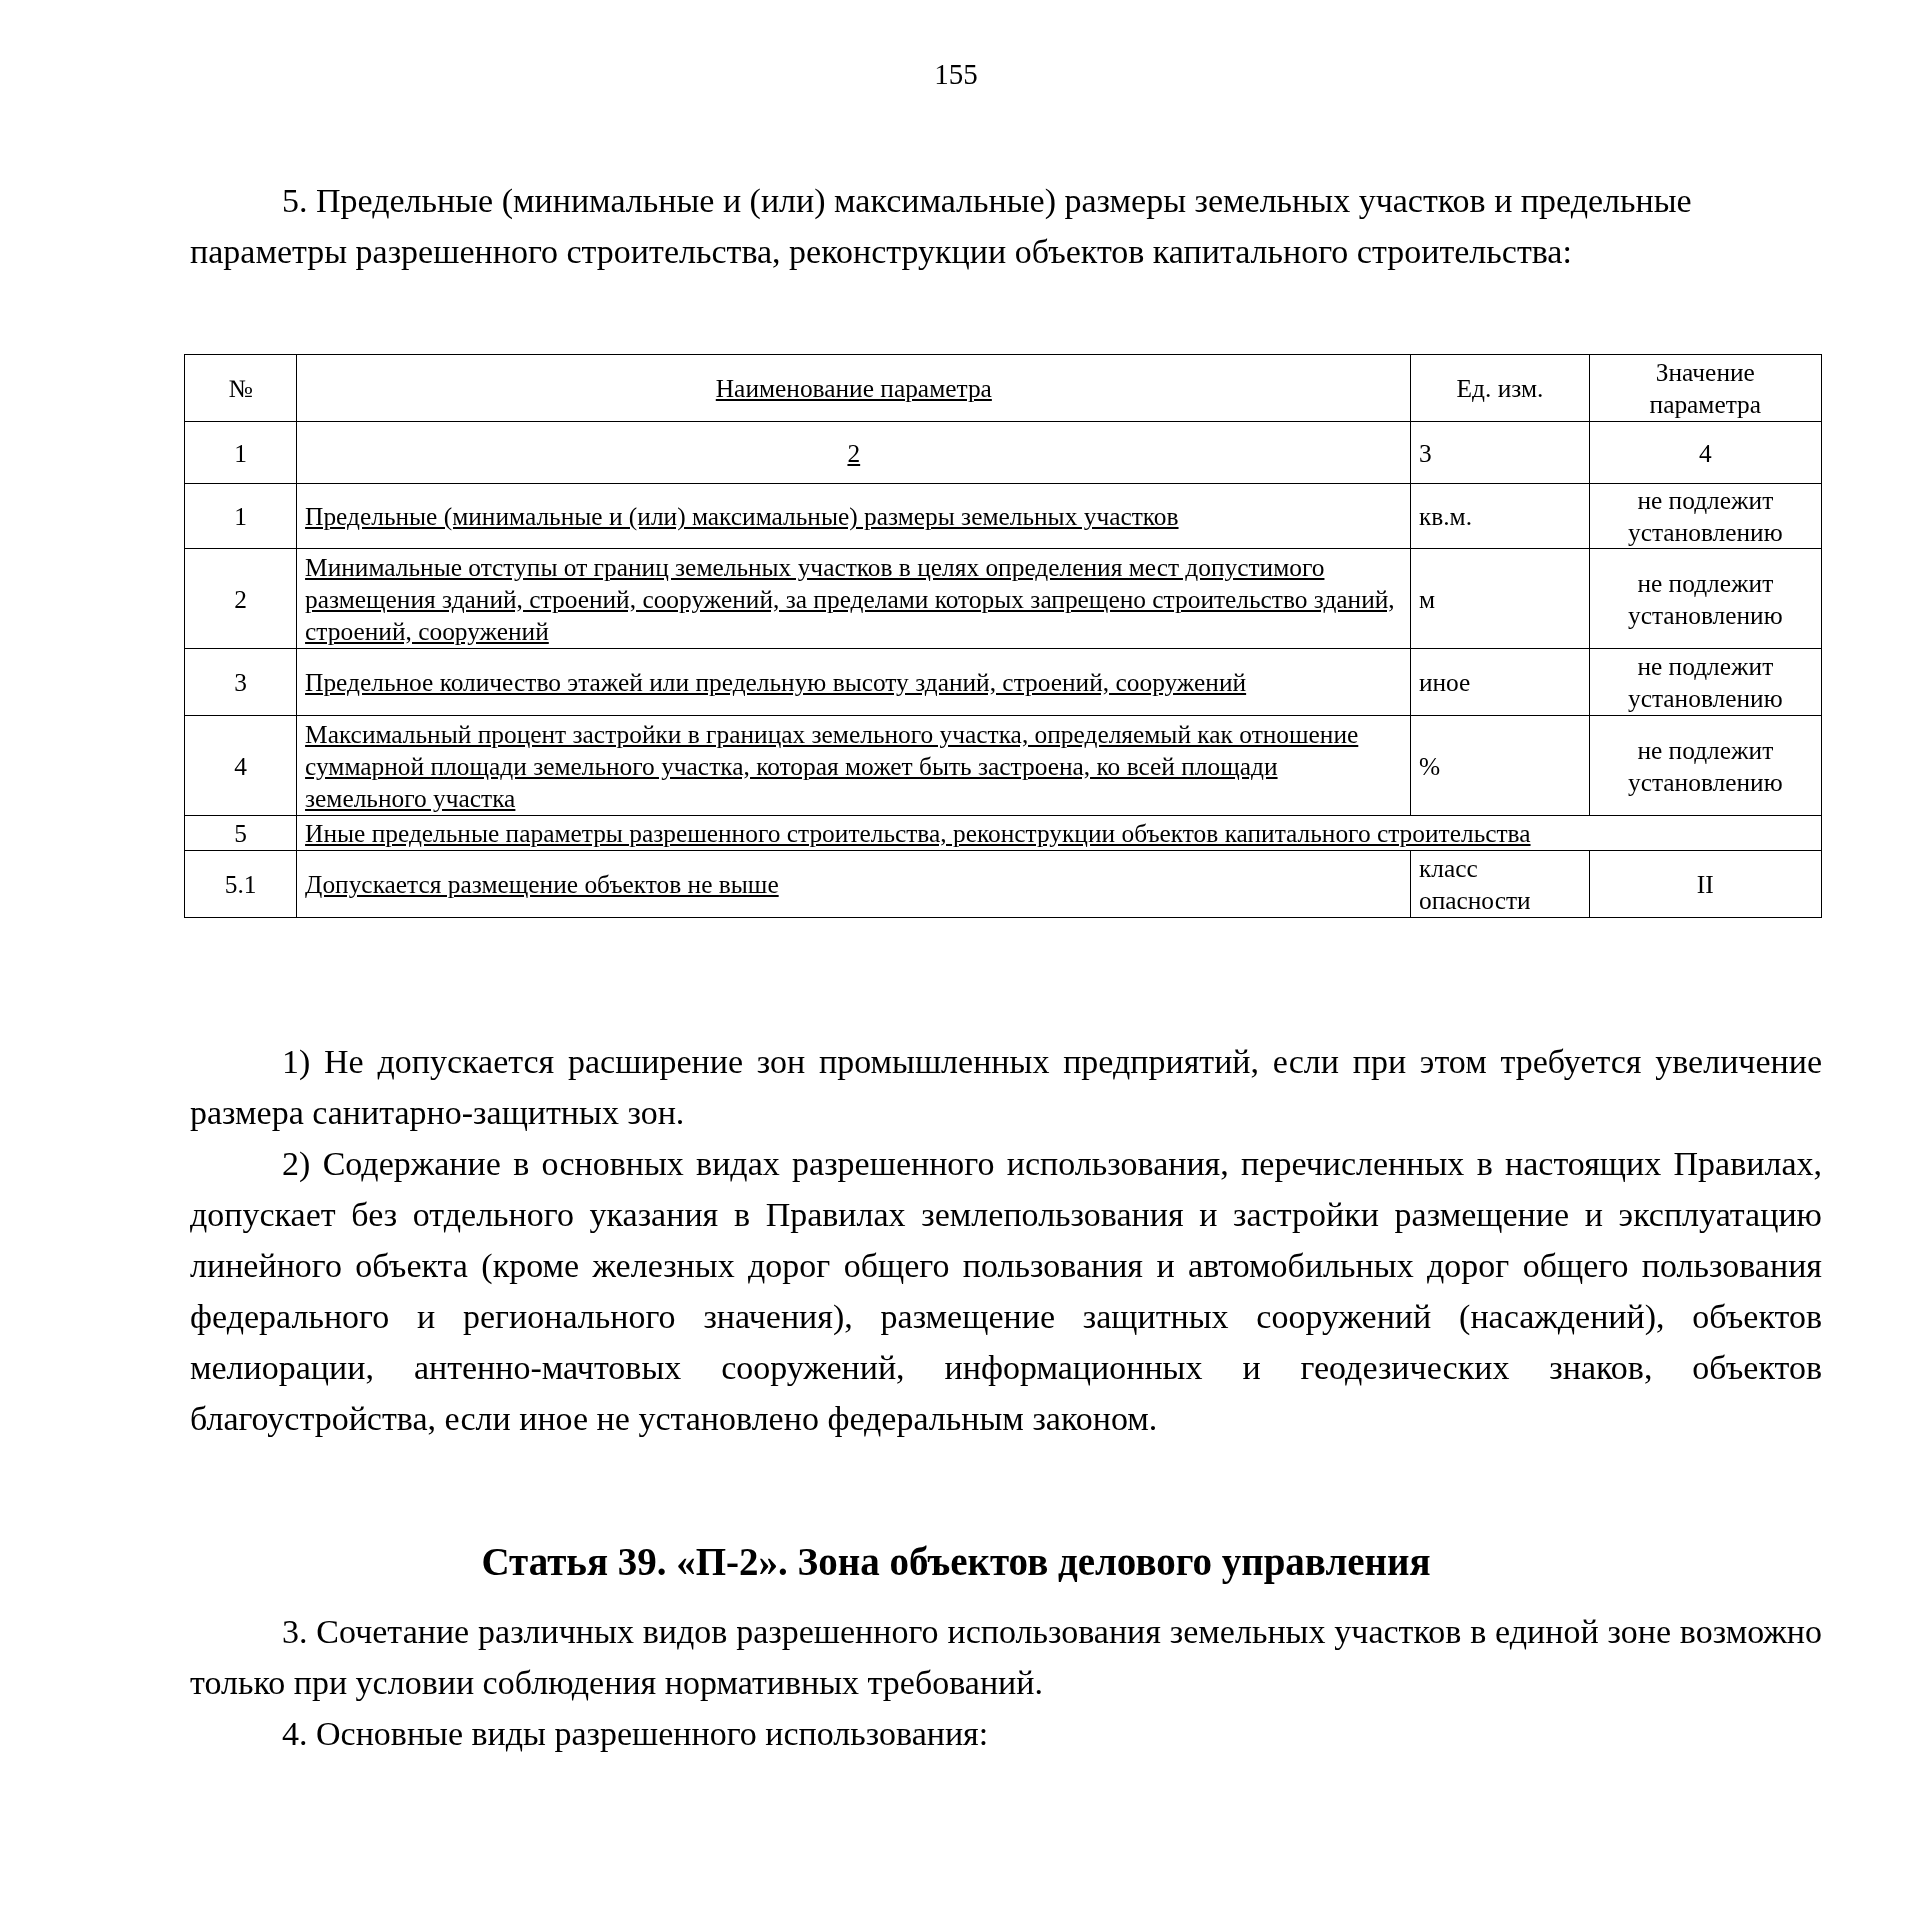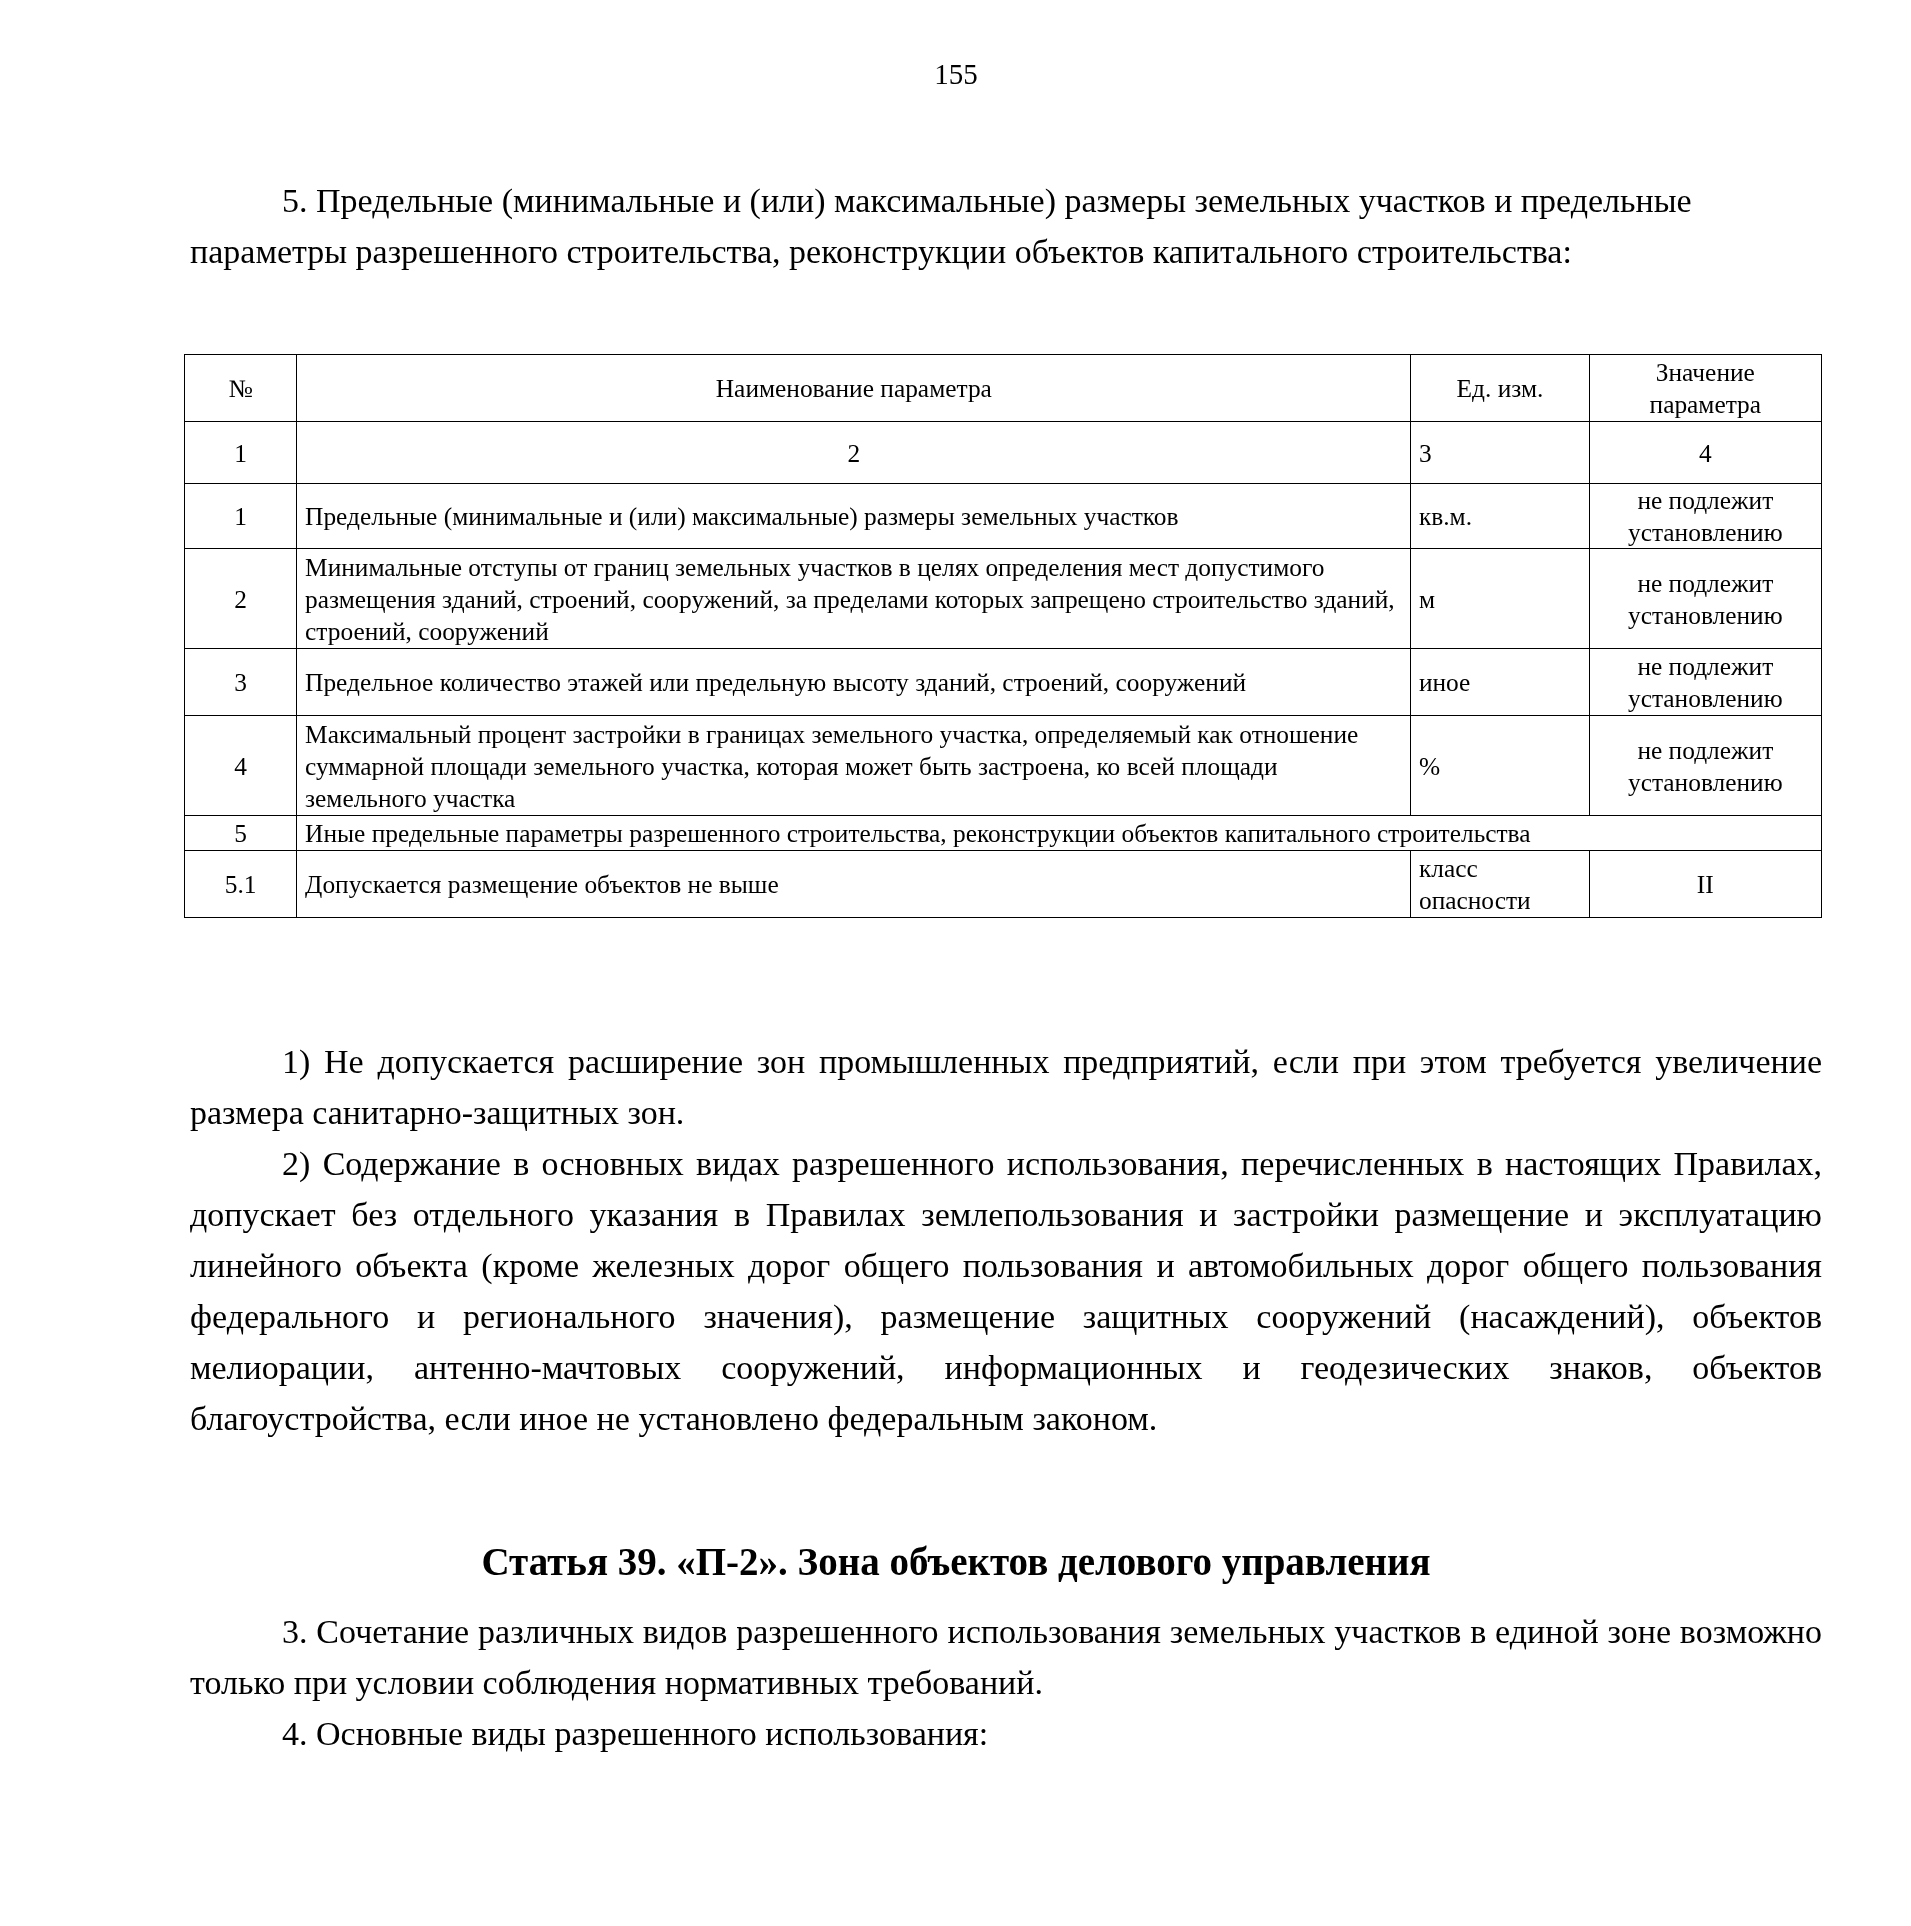--- a/index.html
+++ b/index.html
@@ -17,21 +17,21 @@
   }
   .para .indent { display: inline-block; width: 92px; }
   .intro { top: 175px; text-align: left; }
   table { border-collapse: collapse; position: absolute; }
   td, th {
     border: 1.9px solid #000; font-weight: normal; font-size: 25.4px;
     line-height: 32px; padding: 0 7.7px; vertical-align: middle;
   }
   .t1 { top: 354px; left: 184px; width: 1638px; }
   .t1 .c-num { width: 96px; text-align: center; }
-  .t1 .c-name { text-align: left; }
+  .t1 .c-name { text-align: left; text-decoration: underline; }
   .t1 .c-unit { width: 162px; }
   .t1 .c-val { width: 216px; text-align: center; }
   .t1 th.c-name { text-align: center; }
   .t1 tr.hdr { height: 67px; }
   .t1 tr.idx { height: 62px; }
   .notes { top: 1036px; }
   .heading {
     position: absolute; top: 1539px; left: 0; width: 100%;
     text-align: center; font-size: 39px; font-weight: bold;
   }

